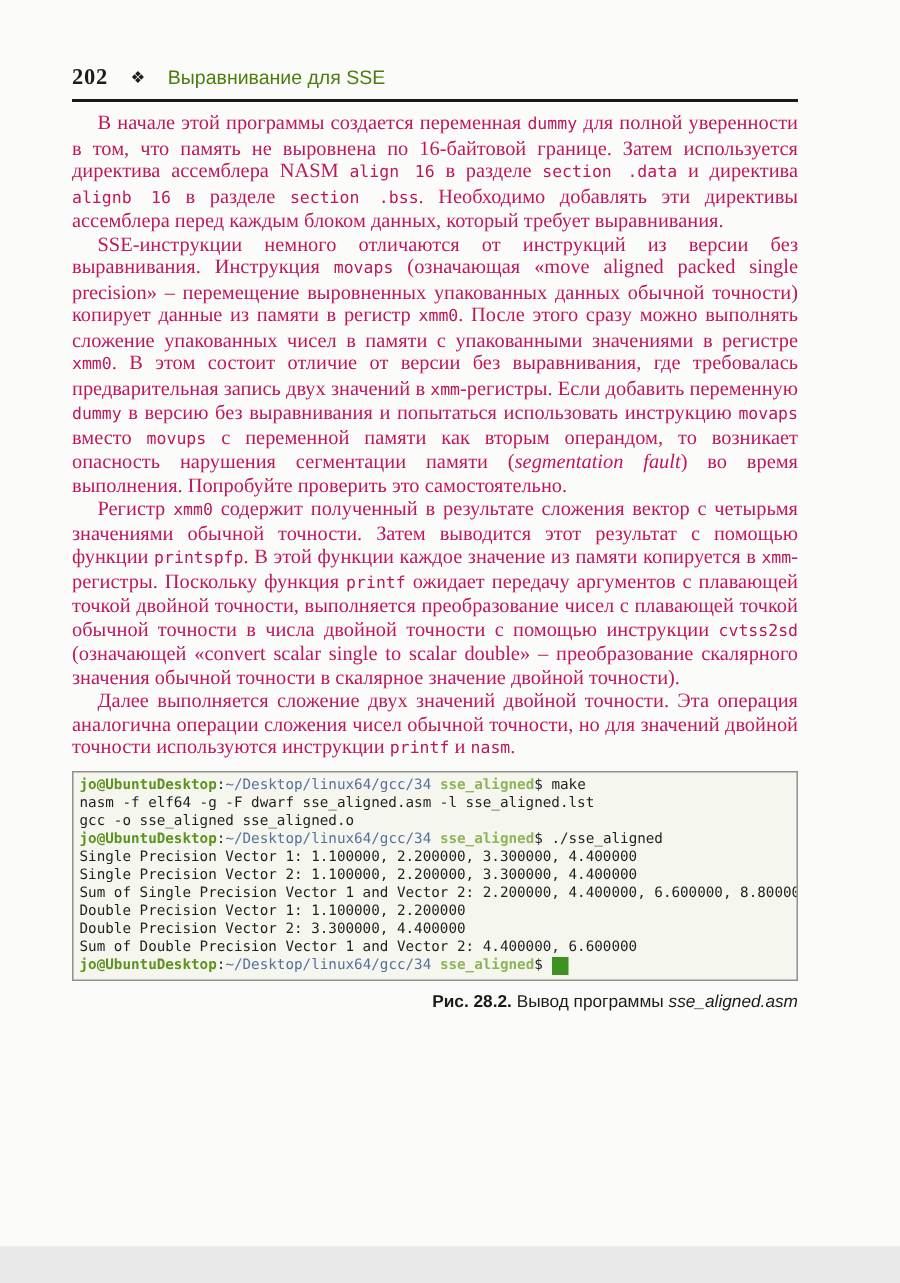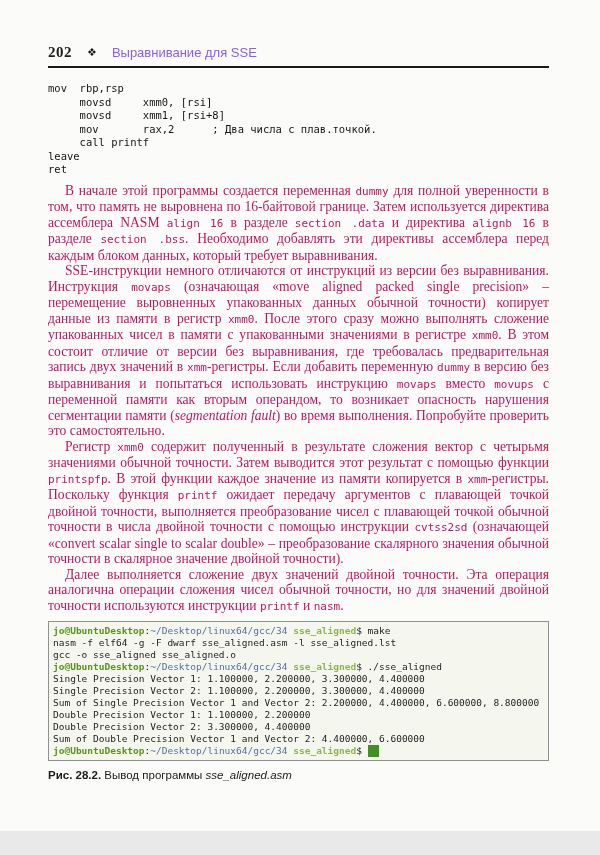--- a/index.html
+++ b/index.html
@@ -1,30 +1,30 @@
 <!DOCTYPE html>
 <html><head>
 <meta charset="utf-8">
 <style>
   * { margin:0; padding:0; box-sizing:border-box; }
   html,body { background:#e9e9e9; }
   .page {
     width:600px; height:831px; margin:0 auto;
     background:#fbfbf9; color:#1c1c1c;
     font-family:"Liberation Serif", serif;
-    padding:44px 51px 0 48px;
+    padding:44px 68px 0 48px;
     position:relative; overflow:hidden;
   }
   .header {
     display:flex; align-items:baseline;
     border-bottom:2px solid #1a1a1a; padding-bottom:5px;
   }
   .pagenum { font-weight:bold; font-size:15px; letter-spacing:.5px; }
   .diamond { font-size:11px; margin-left:15px; position:relative; top:-1px; }
-  .chapter { font-family:"Liberation Sans", sans-serif; font-size:13px; margin-left:15px; color:#8b5cf6; }
+  .chapter { font-family:"Liberation Sans", sans-serif; font-size:13px; margin-left:15px; color:#4d7c0f; }
   .asm {
     font-family:"DejaVu Sans Mono", monospace;
     font-size:10.5px; line-height:13.5px;
     margin-top:14px; color:#151515; white-space:pre;
   }
   .article { margin-top:6px; }
   .body-par {
     font-size:13.6px; line-height:15.5px;
     text-align:justify; text-indent:17px; color:#be185d;
   }
@@ -36,45 +36,38 @@
     padding:3px 4px;
     font-family:"DejaVu Sans Mono", monospace;
     font-size:9.5px; line-height:12px;
     white-space:pre; overflow:hidden;
   }
   .term-line { white-space:pre; }
   .ts-user { font-weight:bold; }
   .ts-dir  { font-weight:bold;text-align:center; }
   .ts-cursor { display:inline-block; padding:0 3px; }
   .caption {
-    text-align:left; margin-top:8px;
+    text-align:right; margin-top:8px;
     font-family:"Liberation Sans", sans-serif;
     font-size:11.5px; color:#1b1b1b;
   }
   .cap-bold { font-weight:bold; }
   .cap-italic { font-style:italic; }
 </style>
 </head>
 <body>
 
 <div class="page">
 
   <div class="header">
     <span class="pagenum">202</span>
     <span class="diamond">❖</span>
     <span class="chapter">Выравнивание для SSE</span>
   </div>
 
-  <pre class="asm">mov  rbp,rsp
-     movsd     xmm0, [rsi]
-     movsd     xmm1, [rsi+8]
-     mov       rax,2      ; Два числа с плав.точкой.
-     call printf
-leave
-ret</pre>
 
   <div class="article">
       <p class="body-par"><span class="seg-n">В начале этой программы создается переменная </span><span class="seg-c">dummy</span><span class="seg-n"> для полной уверенности в том, что память не выровнена по 16-байтовой границе. Затем используется директива ассемблера NASM </span><span class="seg-c">align 16</span><span class="seg-n"> в разделе </span><span class="seg-c">section .data</span><span class="seg-n"> и директива </span><span class="seg-c">alignb 16</span><span class="seg-n"> в разделе </span><span class="seg-c">section .bss</span><span class="seg-n">. Необходимо добавлять эти директивы ассемблера перед каждым блоком данных, который требует выравнивания.</span></p>
       <p class="body-par"><span class="seg-n">SSE-инструкции немного отличаются от инструкций из версии без выравнивания. Инструкция </span><span class="seg-c">movaps</span><span class="seg-n"> (означающая «move aligned packed single precision» – перемещение выровненных упакованных данных обычной точности) копирует данные из памяти в регистр </span><span class="seg-c">xmm0</span><span class="seg-n">. После этого сразу можно выполнять сложение упакованных чисел в памяти с упакованными значениями в регистре </span><span class="seg-c">xmm0</span><span class="seg-n">. В этом состоит отличие от версии без выравнивания, где требовалась предварительная запись двух значений в </span><span class="seg-c">xmm</span><span class="seg-n">-регистры. Если добавить переменную </span><span class="seg-c">dummy</span><span class="seg-n"> в версию без выравнивания и попытаться использовать инструкцию </span><span class="seg-c">movaps</span><span class="seg-n"> вместо </span><span class="seg-c">movups</span><span class="seg-n"> с переменной памяти как вторым операндом, то возникает опасность нарушения сегментации памяти (</span><span class="seg-i">segmentation fault</span><span class="seg-n">) во время выполнения. Попробуйте проверить это самостоятельно.</span></p>
       <p class="body-par"><span class="seg-n">Регистр </span><span class="seg-c">xmm0</span><span class="seg-n"> содержит полученный в результате сложения вектор с четырьмя значениями обычной точности. Затем выводится этот результат с помощью функции </span><span class="seg-c">printspfp</span><span class="seg-n">. В этой функции каждое значение из памяти копируется в </span><span class="seg-c">xmm</span><span class="seg-n">-регистры. Поскольку функция </span><span class="seg-c">printf</span><span class="seg-n"> ожидает передачу аргументов с плавающей точкой двойной точности, выполняется преобразование чисел с плавающей точкой обычной точности в числа двойной точности с помощью инструкции </span><span class="seg-c">cvtss2sd</span><span class="seg-n"> (означающей «convert scalar single to scalar double» – преобразование скалярного значения обычной точности в скалярное значение двойной точности).</span></p>
       <p class="body-par"><span class="seg-n">Далее выполняется сложение двух значений двойной точности. Эта операция аналогична операции сложения чисел обычной точности, но для значений двойной точности используются инструкции </span><span class="seg-c">printf</span><span class="seg-n"> и </span><span class="seg-c">nasm</span><span class="seg-n">.</span></p>
     </div>
 
   <div class="terminal" style="background: rgb(245, 246, 238); border: 1px solid rgb(144, 144, 144);"><div class="term-line"><span class="ts-user" style="color: rgb(92, 146, 32);">jo@UbuntuDesktop</span><span class="ts-text" style="color: rgb(31, 31, 31);">:</span><span class="ts-path" style="color: rgb(86, 113, 158);">~/Desktop/linux64/gcc/34</span><span class="ts-dir" style="color: rgb(142, 180, 90);"> sse_aligned</span><span class="ts-text" style="color: rgb(31, 31, 31);">$ make</span></div><div class="term-line"><span class="ts-text" style="color: rgb(31, 31, 31);">nasm -f elf64 -g -F dwarf sse_aligned.asm -l sse_aligned.lst</span></div><div class="term-line"><span class="ts-text" style="color: rgb(31, 31, 31);">gcc -o sse_aligned sse_aligned.o</span></div><div class="term-line"><span class="ts-user" style="color: rgb(92, 146, 32);">jo@UbuntuDesktop</span><span class="ts-text" style="color: rgb(31, 31, 31);">:</span><span class="ts-path" style="color: rgb(86, 113, 158);">~/Desktop/linux64/gcc/34</span><span class="ts-dir" style="color: rgb(142, 180, 90);"> sse_aligned</span><span class="ts-text" style="color: rgb(31, 31, 31);">$ ./sse_aligned</span></div><div class="term-line"><span class="ts-text" style="color: rgb(31, 31, 31);">Single Precision Vector 1: 1.100000, 2.200000, 3.300000, 4.400000</span></div><div class="term-line"><span class="ts-text" style="color: rgb(31, 31, 31);">Single Precision Vector 2: 1.100000, 2.200000, 3.300000, 4.400000</span></div><div class="term-line"><span class="ts-text" style="color: rgb(31, 31, 31);">Sum of Single Precision Vector 1 and Vector 2: 2.200000, 4.400000, 6.600000, 8.800000</span></div><div class="term-line"><span class="ts-text" style="color: rgb(31, 31, 31);">Double Precision Vector 1: 1.100000, 2.200000</span></div><div class="term-line"><span class="ts-text" style="color: rgb(31, 31, 31);">Double Precision Vector 2: 3.300000, 4.400000</span></div><div class="term-line"><span class="ts-text" style="color: rgb(31, 31, 31);">Sum of Double Precision Vector 1 and Vector 2: 4.400000, 6.600000</span></div><div class="term-line"><span class="ts-user" style="color: rgb(92, 146, 32);">jo@UbuntuDesktop</span><span class="ts-text" style="color: rgb(31, 31, 31);">:</span><span class="ts-path" style="color: rgb(86, 113, 158);">~/Desktop/linux64/gcc/34</span><span class="ts-dir" style="color: rgb(142, 180, 90);"> sse_aligned</span><span class="ts-text" style="color: rgb(31, 31, 31);">$ </span><span class="ts-cursor" style="background: rgb(63, 146, 34);">&nbsp;</span></div></div>
 

